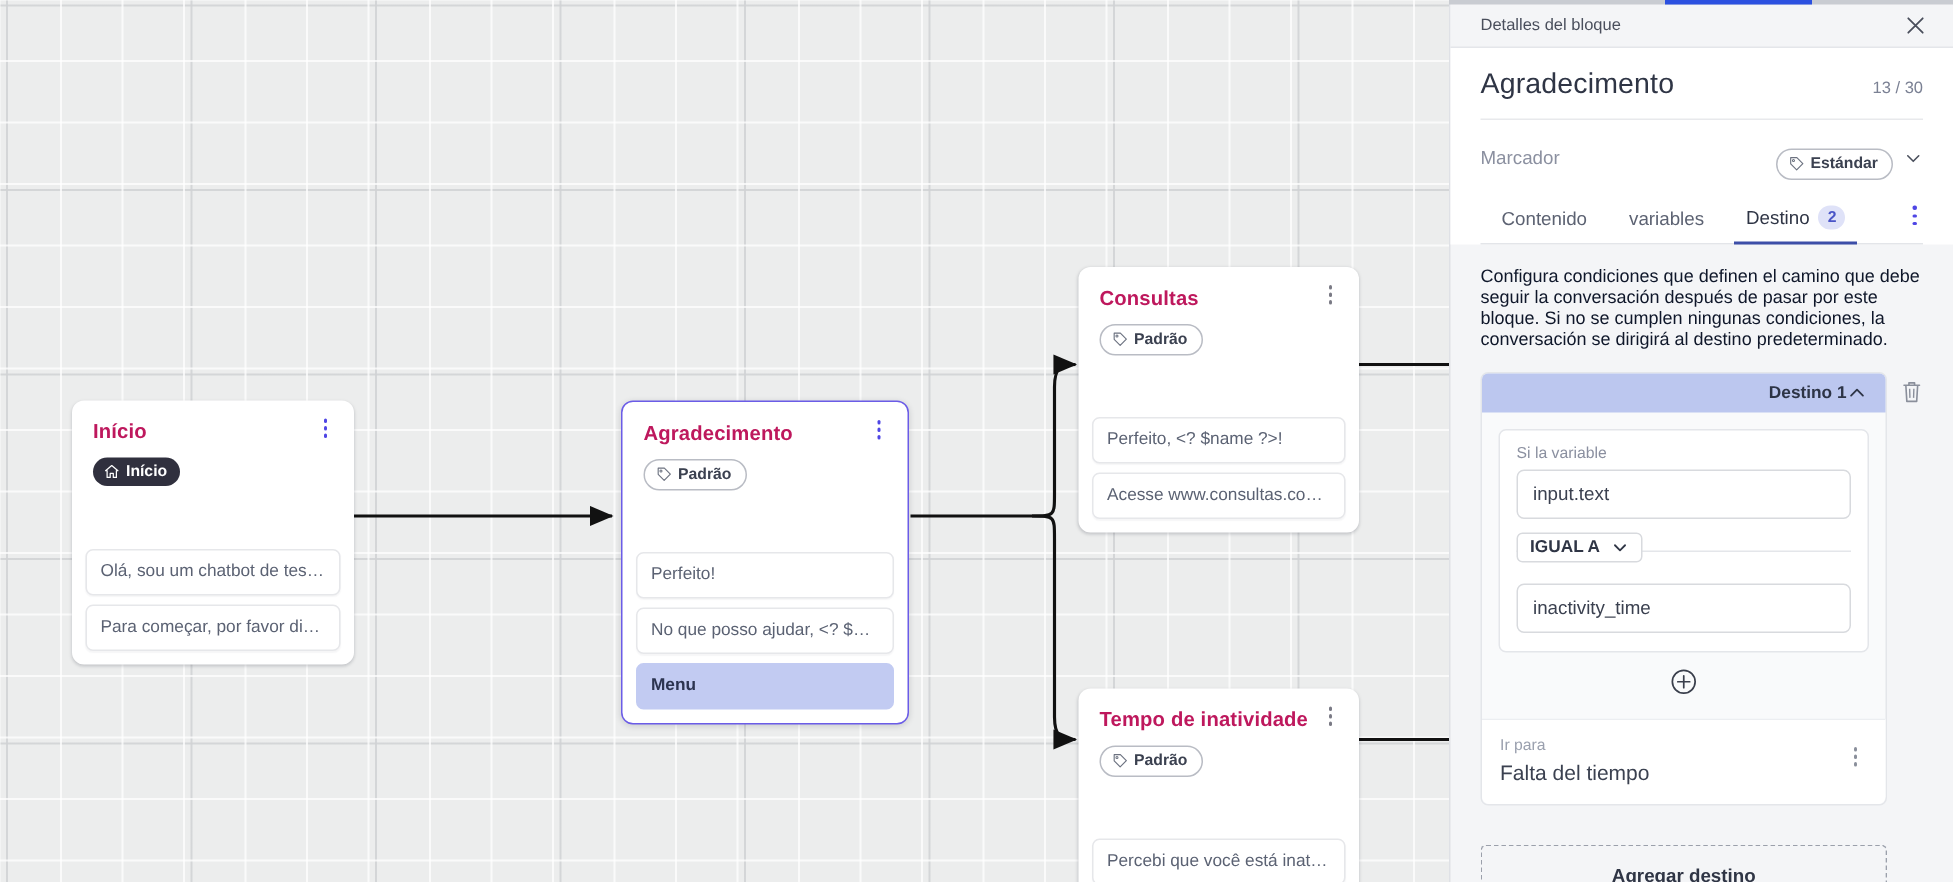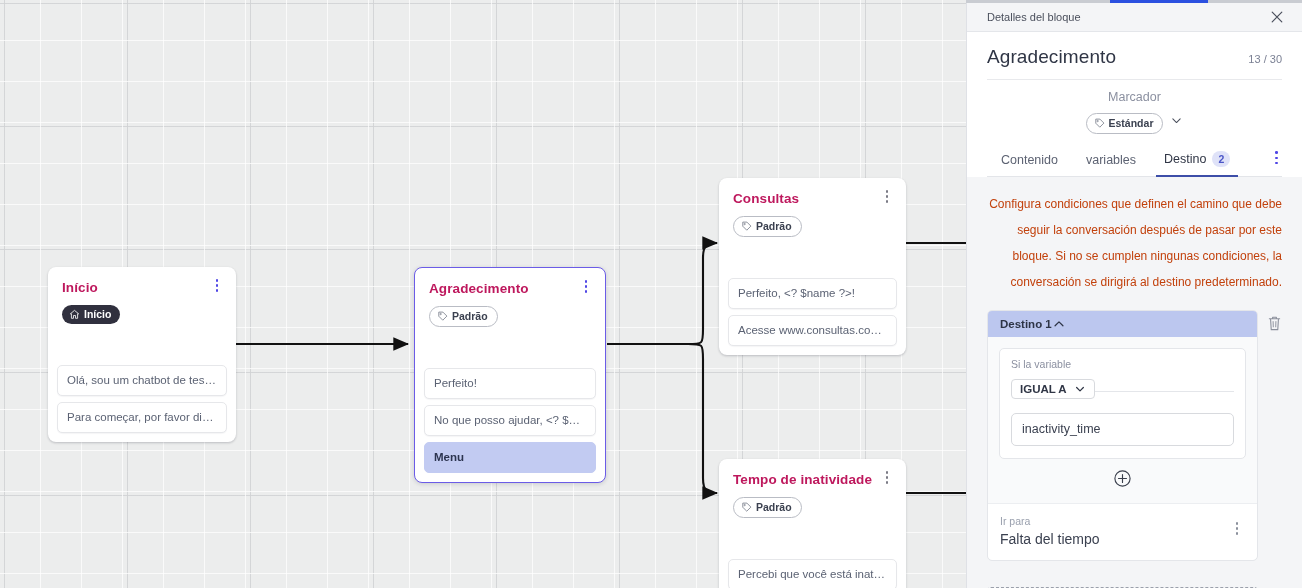--- a/index.html
+++ b/index.html
@@ -121,21 +121,20 @@
     display:flex; align-items:baseline; justify-content:space-between;
     padding:14px 0 11px 0;
     border-bottom:1px solid #e8e9ec;
   }
   .block-title { font-size:19px; font-weight:400; color:#2f3545; letter-spacing:.1px; }
   .counter { font-size:11px; color:#7b8194; }
 
   .marker-row {
     display:flex; align-items:center; justify-content:space-between;
     padding:10px 0 10px 0;
-    flex-direction:column;
   }
   .marker-label { font-size:12.5px; color:#8b90a0; }
   .marker-right { display:flex; align-items:center; gap:7px; }
   .chev { width:13px; height:13px; cursor:pointer; }
 
   .tabs { display:flex; align-items:flex-end; gap:0; position:relative; border-bottom:1px solid #e3e5e9; }
   .tab {
     font-size:12.5px; color:#5c6272; padding:7px 14px 9px 14px; cursor:pointer;
     display:flex; align-items:center; gap:6px; position:relative;
   }
@@ -143,29 +142,29 @@
   .tab.active::after {
     content:""; position:absolute; left:6px; right:6px; bottom:-1px; height:2px; background:#3d4ea8;
   }
   .tab .badge {
     background:#dfe2f8; color:#4a55c7; font-size:10.5px; font-weight:700;
     border-radius:9px; padding:1px 6px; line-height:14px;
   }
   .tabs-kebab { margin-left:auto; padding:6px 4px 9px 10px; cursor:pointer; }
 
   .panel-scroll { flex:1; overflow:hidden; padding:0 20px; }
-  .desc { font-size:12px; color:#c2410c; line-height:26px; padding:14px 0 15px 0;text-align:right; }
+  .desc { font-size:12px; color:#0f172a; line-height:14px; padding:14px 0 15px 0; }
 
   .dest-card {
     background:#f9fafb; border:1px solid #e4e6ea; border-radius:5px;
     margin-right:24px; position:relative;
   }
   .dest-head {
     background:#bcc7ef; border-radius:4px 4px 0 0;
-    padding:6px 12px; display:flex; align-items:center; justify-content:flex-start;
+    padding:6px 12px; display:flex; align-items:center; justify-content:flex-end;
     cursor:pointer;
   }
   .dest-head-label { font-size:11.5px; font-weight:700; color:#2d3446; }
   .caret-up { width:14px; height:14px; }
   .trash {
     position:absolute; right:-25px; top:4px; width:15px; height:17px; cursor:pointer;
   }
   .cond-box {
     background:#ffffff; border:1px solid #e4e6ea; border-radius:5px;
     margin:11px 11px 0 11px; padding:9px 11px 12px 11px;
@@ -388,20 +387,21 @@
       </div>
       <span class="trash">
         <svg width="15" height="17" viewBox="0 0 16 18">
           <path d="M2.5 4 L13.5 4 M6 4 L6 2.3 L10 2.3 L10 4 M3.8 4 L4.5 15.5 L11.5 15.5 L12.2 4" fill="none" stroke="#8a8f9b" stroke-width="1.15" stroke-linecap="round" stroke-linejoin="round"></path>
           <path d="M6.5 6.5 L6.7 13 M9.5 6.5 L9.3 13" fill="none" stroke="#8a8f9b" stroke-width="1"></path>
         </svg>
       </span>
 
       <div class="cond-box">
         <div class="cond-label">Si la variable</div>
+        <div class="cond-input">input.text</div>
         <div class="op-row">
           <div class="op-rule"></div>
           <span class="op-pill">
             <span>IGUAL A</span>
             <svg width="12" height="12" viewBox="0 0 16 16">
               <path d="M3.5 6 L8 10.5 L12.5 6" fill="none" stroke="#2f3545" stroke-width="1.6" stroke-linecap="round" stroke-linejoin="round"></path>
             </svg>
           </span>
         </div>
         <div class="cond-input">inactivity_time</div>

